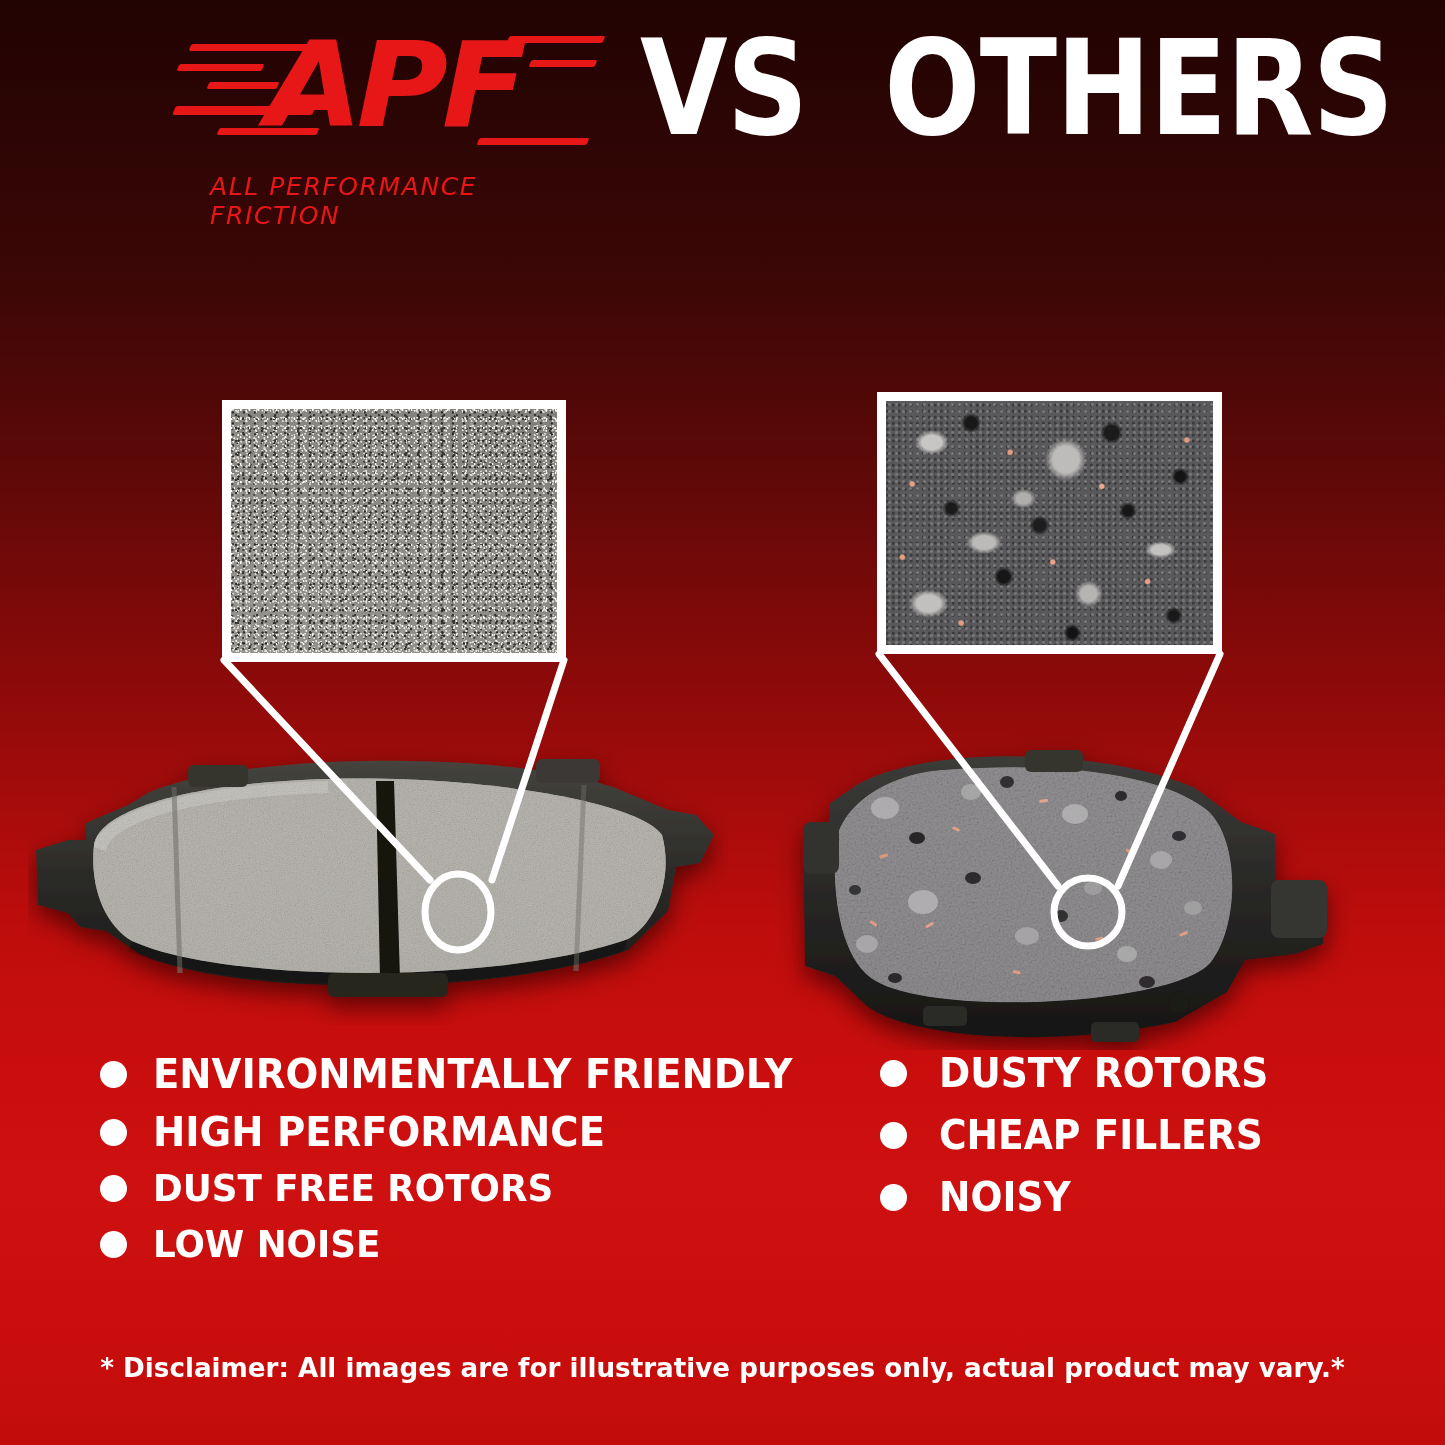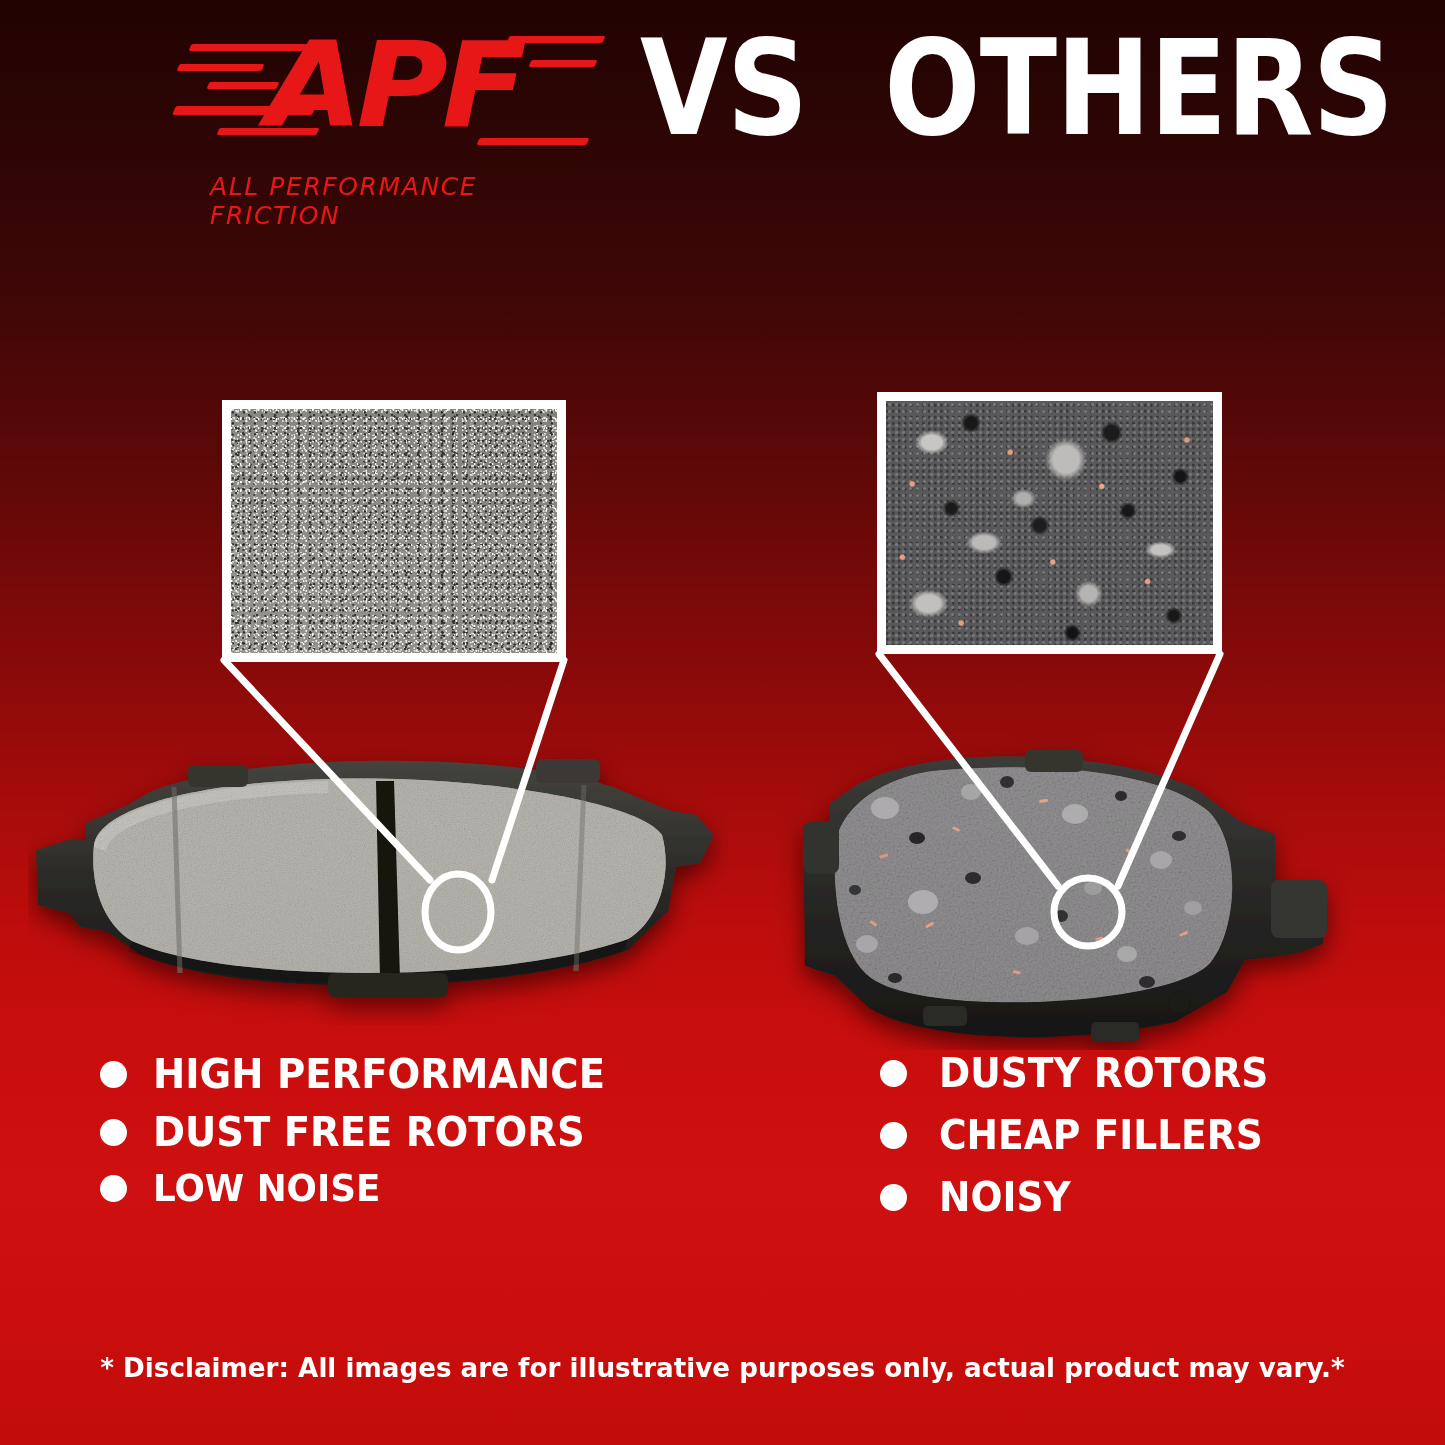--- a/index.html
+++ b/index.html
@@ -370,20 +370,24 @@
 
       <path d="M879,654 L1058,886"></path>
       <path d="M1220,654 L1118,886"></path>
       <circle cx="1088" cy="912" r="34"></circle>
     </g>
   </svg>
 
   <div class="features" id="features-left">
     <div class="feat">
       <span class="bullet"></span>
+      <span class="feat-label">ENVIRONMENTALLY FRIENDLY</span>
+    </div>
+    <div class="feat">
+      <span class="bullet"></span>
       <span class="feat-label">HIGH PERFORMANCE</span>
     </div>
     <div class="feat">
       <span class="bullet"></span>
       <span class="feat-label">DUST FREE ROTORS</span>
     </div>
     <div class="feat">
       <span class="bullet"></span>
       <span class="feat-label">LOW NOISE</span>
     </div>

